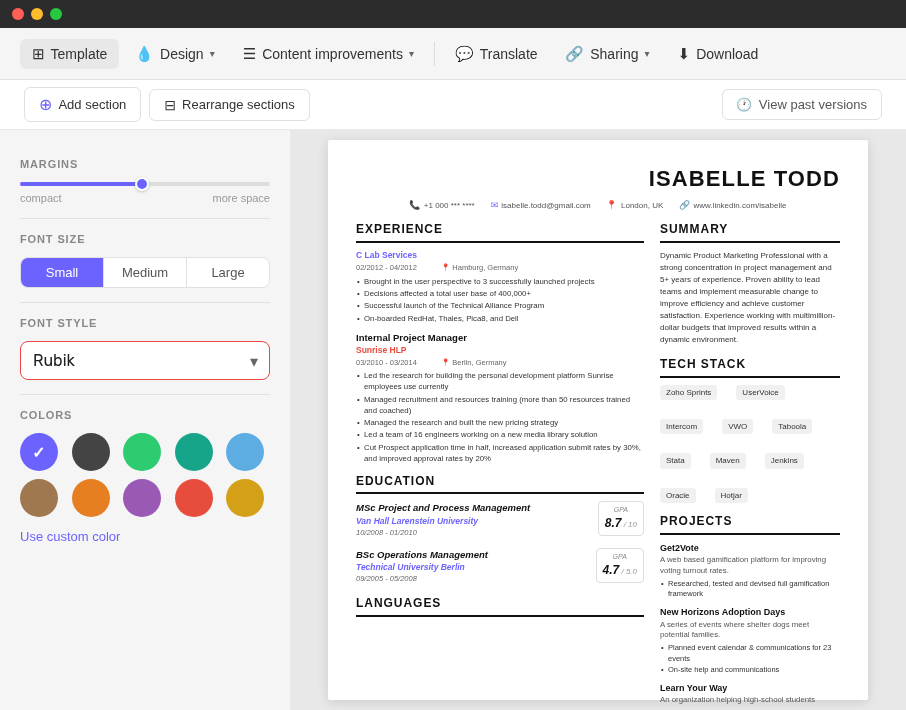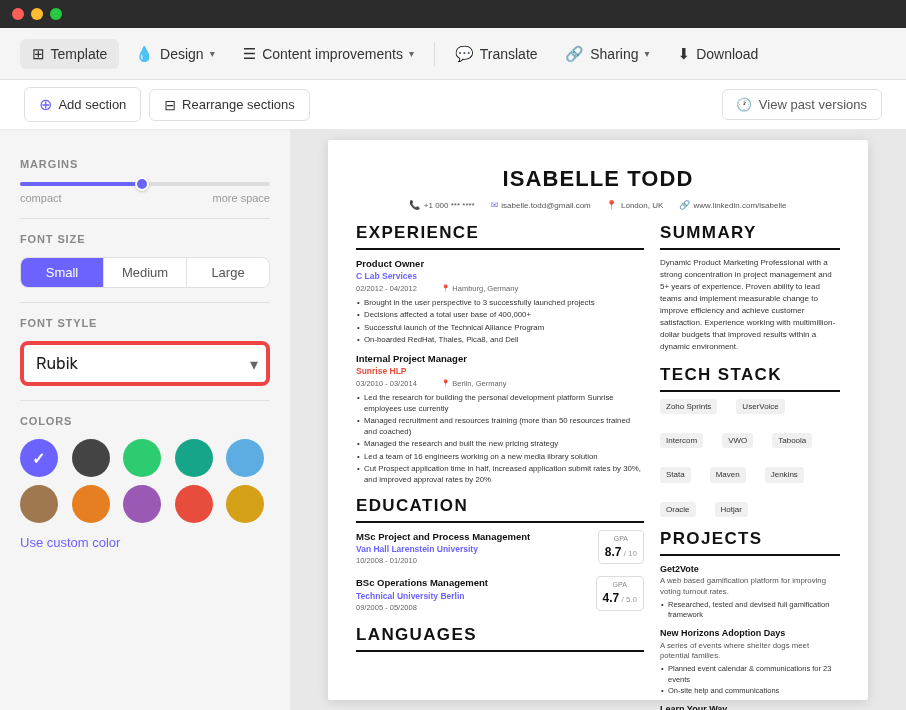--- a/index.html
+++ b/index.html
@@ -181,21 +181,21 @@
     }
     .font-size-btn:not(:last-child) { border-right: 1px solid #e0e0e0; }
 
     .font-select-wrapper {
       position: relative;
       margin-bottom: 2px;
     }
     .font-select {
       width: 100%;
       padding: 9px 12px;
-      border: 4px solid #ef4444;
+      border: 1px solid #ef4444;
       border-radius: 8px;
       background: #fff;
       font-size: 16px;
       font-family: 'Rubik', sans-serif;
       appearance: none;
       color: #222;
       cursor: pointer;
     }
     .font-select-arrow {
       position: absolute;
@@ -249,21 +249,21 @@
       width: 540px;
       min-height: 560px;
       box-shadow: 0 2px 12px rgba(0,0,0,0.12);
       border-radius: 2px;
       padding: 24px 28px;
       font-size: 8.5px;
       line-height: 1.4;
     }
 
     
-    .resume-header { text-align: center; margin-bottom: 10px; }
+    .resume-header { text-align: right; margin-bottom: 10px; }
     .resume-name {
       font-size: 22px;
       font-weight: 900;
       letter-spacing: 0.05em;
       color: #111;
       text-transform: uppercase;
     }
     .resume-contact {
       display: flex;
       justify-content: center;
@@ -278,21 +278,21 @@
     .resume-body {
       display: grid;
       grid-template-columns: 1fr 180px;
       gap: 16px;
       margin-top: 10px;
     }
     .resume-left {}
     .resume-right {}
 
     .section-title {
-      font-size: 17px;
+      font-size: 12px;
       font-weight: 800;
       color: #111;
       text-transform: uppercase;
       letter-spacing: 0.08em;
       border-bottom: 2px solid #111;
       padding-bottom: 3px;
       margin-bottom: 7px;
       margin-top: 10px;
     }
     .section-title:first-child { margin-top: 0; }
@@ -390,21 +390,21 @@
       padding-left: 8px;
       position: relative;
       margin-bottom: 1px;
     }
     .project-bullet::before {
       content: '•';
       position: absolute;
       left: 1px;
     }
 
-    .edu-block { margin-bottom: 8px; position: relative; }
+    .edu-block { margin-bottom: 8px; position: relative; font-style: italic; }
   </style>
 </head>
 <body>
 
 <div class="title-bar">
   <div class="title-bar-dot dot-red"></div>
   <div class="title-bar-dot dot-yellow"></div>
   <div class="title-bar-dot dot-green"></div>
 </div>
 
@@ -540,21 +540,20 @@
         </div>
       </div>
 
       <div class="resume-body">
 
         <div class="resume-left">
 
           <div class="section-title">EXPERIENCE</div>
 
           <div>
-            <div class="job-title">Product Owner</div>
             <div class="job-company">C Lab Services</div>
             <div class="job-meta">
               <span>02/2012 - 04/2012</span>
               <span>📍 <span>Hamburg, Germany</span></span>
             </div>
             <div class="job-bullet">Brought in the user perspective to 3 successfully launched projects</div>
             <div class="job-bullet">Decisions affected a total user base of 400,000+</div>
             <div class="job-bullet">Successful launch of the Technical Alliance Program</div>
             <div class="job-bullet">On-boarded RedHat, Thales, Pica8, and Dell</div>
           </div>

